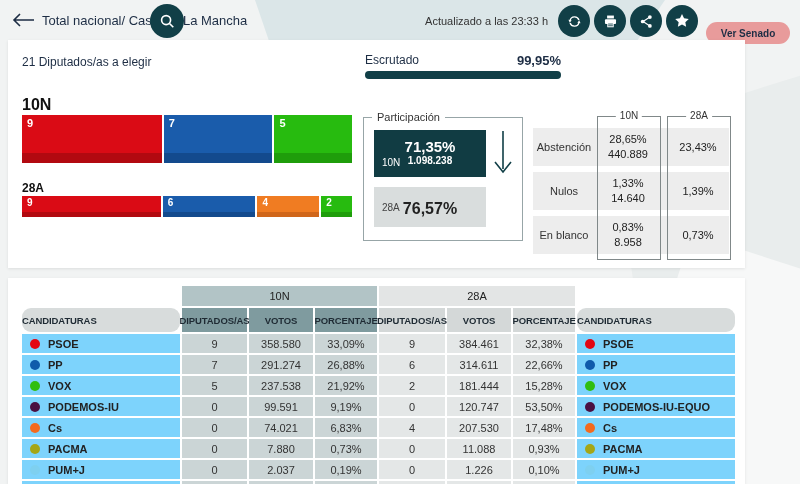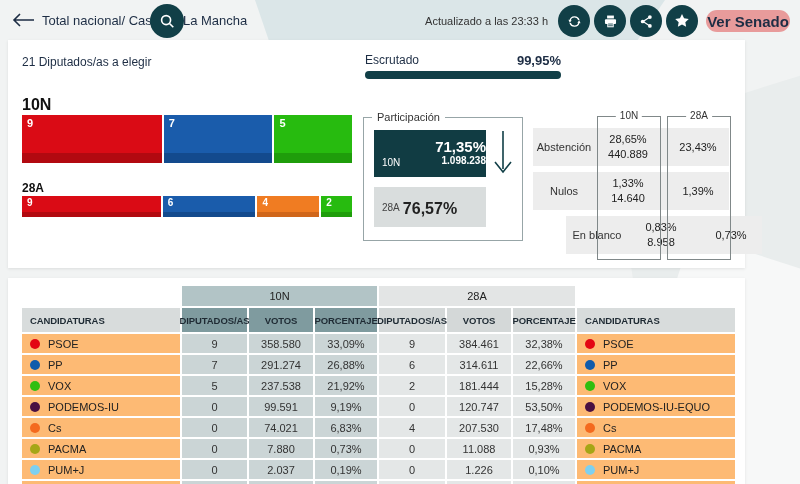--- a/index.html
+++ b/index.html
@@ -14,22 +14,22 @@
             transform:rotate(18deg);}
   
   .hdr{position:absolute;left:0;top:0;width:800px;height:40px;}
   .back{position:absolute;left:12px;top:12px;width:24px;height:16px;cursor:pointer;}
   .crumb{position:absolute;left:42px;top:13px;font-size:13px;color:#1d2d44;}
   .circ{position:absolute;width:32px;height:32px;border-radius:50%;background:#113f47;
         display:flex;align-items:center;justify-content:center;cursor:pointer;}
   .search-c{left:150px;top:4px;width:34px;height:34px;}
   .updated{position:absolute;right:252px;top:15px;font-size:11px;color:#333;}
   .c1{right:210px;top:5px;} .c2{right:174px;top:5px;} .c3{right:138px;top:5px;} .c4{right:102px;top:5px;}
-  .senado{position:absolute;right:10px;top:10px;width:84px;height:22px;background:#e89b9b;border-radius:15px;
-          display:flex;align-items:center;justify-content:center;font-size:15px;font-weight:bold;
+  .senado{position:absolute;right:10px;top:22px;width:84px;height:22px;background:#e89b9b;border-radius:15px;
+          display:flex;align-items:center;justify-content:center;font-size:10px;font-weight:bold;
           color:#1d2d44;cursor:pointer;}
   
   .card{position:absolute;left:8px;width:737px;background:#fff;box-shadow:0 1px 3px rgba(0,0,0,.09);}
   .card1{top:40px;height:228px;}
   .card2{top:278px;height:206px;}
   
   .seats{position:absolute;left:14px;top:15px;font-size:12px;color:#1d2d44;}
   .escrow{position:absolute;left:357px;top:13px;width:196px;display:flex;justify-content:space-between;
           font-size:12px;}
   .escrow .val{font-weight:bold;font-size:13px;}
@@ -46,21 +46,21 @@
   .strip{position:absolute;left:0;right:0;bottom:0;}
   .bar-lg .strip{height:10px;} .bar-sm .strip{height:5px;}
   
   .pfield{position:absolute;left:355px;top:77px;width:158px;height:122px;border:1px solid #97a5a7;}
   .pleg{position:absolute;left:8px;top:-7px;background:#fff;padding:0 5px;font-size:11px;color:#333;}
   .pbox{position:absolute;left:10px;width:112px;}
   .pbox-dark{top:12px;height:47px;background:#113c43;color:#fff;}
   .pbox-gray{top:69px;height:40px;background:#d9dddd;color:#222;}
   .plab{position:absolute;left:8px;bottom:9px;font-size:10px;}
   .pbox-gray .plab{bottom:14px;color:#444;}
-  .pvals{position:absolute;left:0;right:0;top:8px;text-align:right;}
+  .pvals{position:absolute;left:0;right:0;top:8px;text-align:center;}
   .ppct{font-size:15px;font-weight:bold;line-height:17px;}
   .pvotes{font-size:10px;line-height:12px;font-weight:bold;}
   .gpct{position:absolute;left:0;right:0;top:13px;text-align:center;font-size:16px;font-weight:bold;}
   .parrow{position:absolute;right:6px;top:10px;}
   
   .stats{position:absolute;left:525px;top:72px;width:202px;height:150px;}
   .band{position:absolute;left:0;width:196px;height:38px;background:#ededed;}
   .s-label{position:absolute;left:0;top:0;bottom:0;width:62px;display:flex;align-items:center;
            justify-content:center;font-size:11px;color:#333;}
   .s-v10{position:absolute;left:64px;top:0;bottom:0;width:62px;display:flex;flex-direction:column;
@@ -72,26 +72,26 @@
   .sleg{position:absolute;top:-7px;left:50%;transform:translateX(-50%);background:#fff;
         padding:0 4px;font-size:10px;color:#333;}
   
   .tbl{position:absolute;left:14px;top:8px;width:713px;display:grid;
        grid-template-columns:158px 65px 64px 62px 66px 64px 62px 1fr;gap:2px;background:#fff;}
   .cell{display:flex;align-items:center;justify-content:center;font-size:11px;color:#333;height:19px;}
   .g-plain{height:20px;background:#fff;}
   .g-10n{height:20px;background:#b2c4c6;font-size:11px;color:#222;}
   .g-28a{height:20px;background:#e3e5e5;font-size:11px;color:#222;}
   .h-cand,.h-10n,.h-28a{height:24px;font-size:9.5px;font-weight:bold;letter-spacing:-0.1px;color:#1e2a33;}
-  .h-cand{background:#d8dcdc;justify-content:flex-start;padding-left:8px;}
+  .h-cand{background:#d8dcdc;justify-content:flex-start;border-radius:9px;}
   .h-10n{background:#7f9b9f;}
   .h-28a{background:#d4d8d8;}
   .c-10n{background:#cbd5d6;}
   .c-28a{background:#e4e7e7;}
-  .name{justify-content:flex-start;padding-left:8px;background:#fdba74;}
+  .name{justify-content:flex-start;padding-left:8px;background:#7dd3fc;font-weight:bold;}
   .dot{width:10px;height:10px;border-radius:50%;margin-right:8px;flex:0 0 auto;}
   .pname{font-size:11px;color:#222;}
 </style>
 </head>
 <body>
 
 <div class="bg-trap"></div>
 <div class="bg-poly1"></div>
 <div class="bg-poly2"></div>
 
@@ -198,21 +198,21 @@
     <svg class="parrow" width="26" height="50" viewBox="0 0 26 50">
       <path d="M13 3v38M5 34l8 10 8-10" stroke="#113f47" stroke-width="1.6" fill="none"></path>
     </svg>
     <div class="pbox pbox-gray">
       <span class="plab">28A</span>
       <div class="gpct">76,57%</div>
     </div>
   </div>
 
   <div class="stats" id="stats-rows">
-      <div class="band" style="top: 104px; margin-left: 33px;">
+      <div class="band" style="top: 104px;">
         <div class="s-label">En blanco</div>
         <div class="s-v10">
           <div>0,83%</div>
           <div>8.958</div>
         </div>
         <div class="s-v28">0,73%</div>
       </div>
       <div class="band" style="top: 60px;">
         <div class="s-label">Nulos</div>
         <div class="s-v10">

